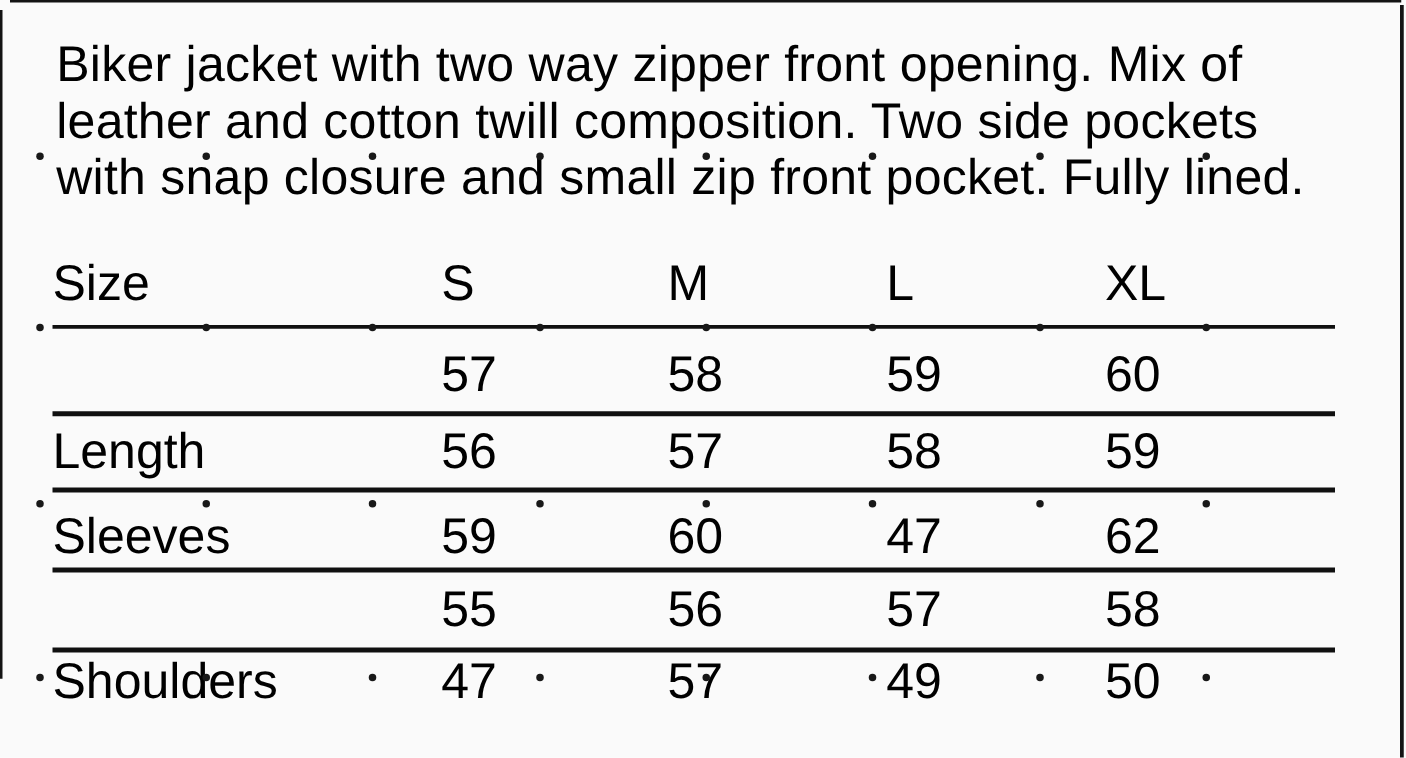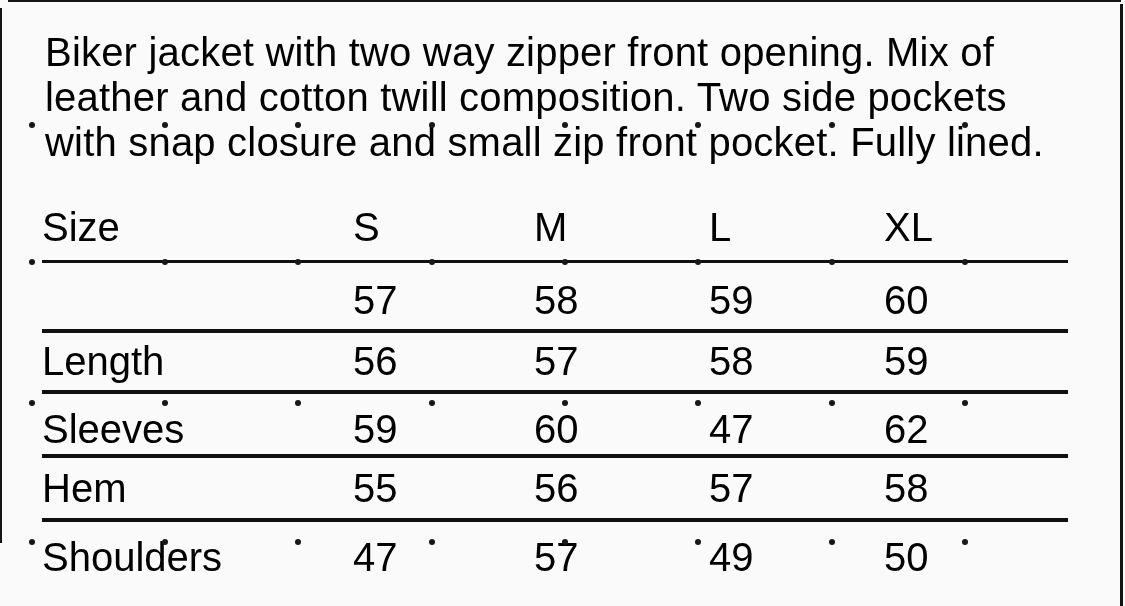--- a/index.html
+++ b/index.html
@@ -34,21 +34,21 @@
   .c0 { left: 42px; }
   .c1 { left: 353px; }
   .c2 { left: 534px; }
   .c3 { left: 709px; }
   .c4 { left: 884px; }
   #row-header    { top: 205px; }
   #row-length    { top: 278px; }
   #row-width     { top: 339px; }
   #row-sleeves   { top: 407px; }
   #row-hem       { top: 466px; }
-  #row-shoulders { top: 535px; }
+  #row-shoulders { top: 523px; }
 
   .table-rule { position: absolute; left: 42px; width: 1026px; background: #101010; }
   #rule-1 { top: 260px; height: 3px; }
   #rule-2 { top: 329px; height: 4px; }
   #rule-3 { top: 390px; height: 4px; }
   #rule-4 { top: 454px; height: 4px; }
   #rule-5 { top: 518px; height: 4px; }
 
   
   .dot { position: absolute; width: 6px; height: 6px; border-radius: 50%;
@@ -104,21 +104,20 @@
       <span class="cell c0">Sleeves</span>
       <span class="cell c1">59</span>
       <span class="cell c2">60</span>
       <span class="cell c3">47</span>
       <span class="cell c4">62</span>
     </div>
 
     <div id="rule-4" class="table-rule"></div>
 
     <div id="row-hem" class="t-row">
-      <span class="cell c0">Hem</span>
       <span class="cell c1">55</span>
       <span class="cell c2">56</span>
       <span class="cell c3">57</span>
       <span class="cell c4">58</span>
     </div>
 
     <div id="rule-5" class="table-rule"></div>
 
     <div id="row-shoulders" class="t-row">
       <span class="cell c0">Shoulders</span>

